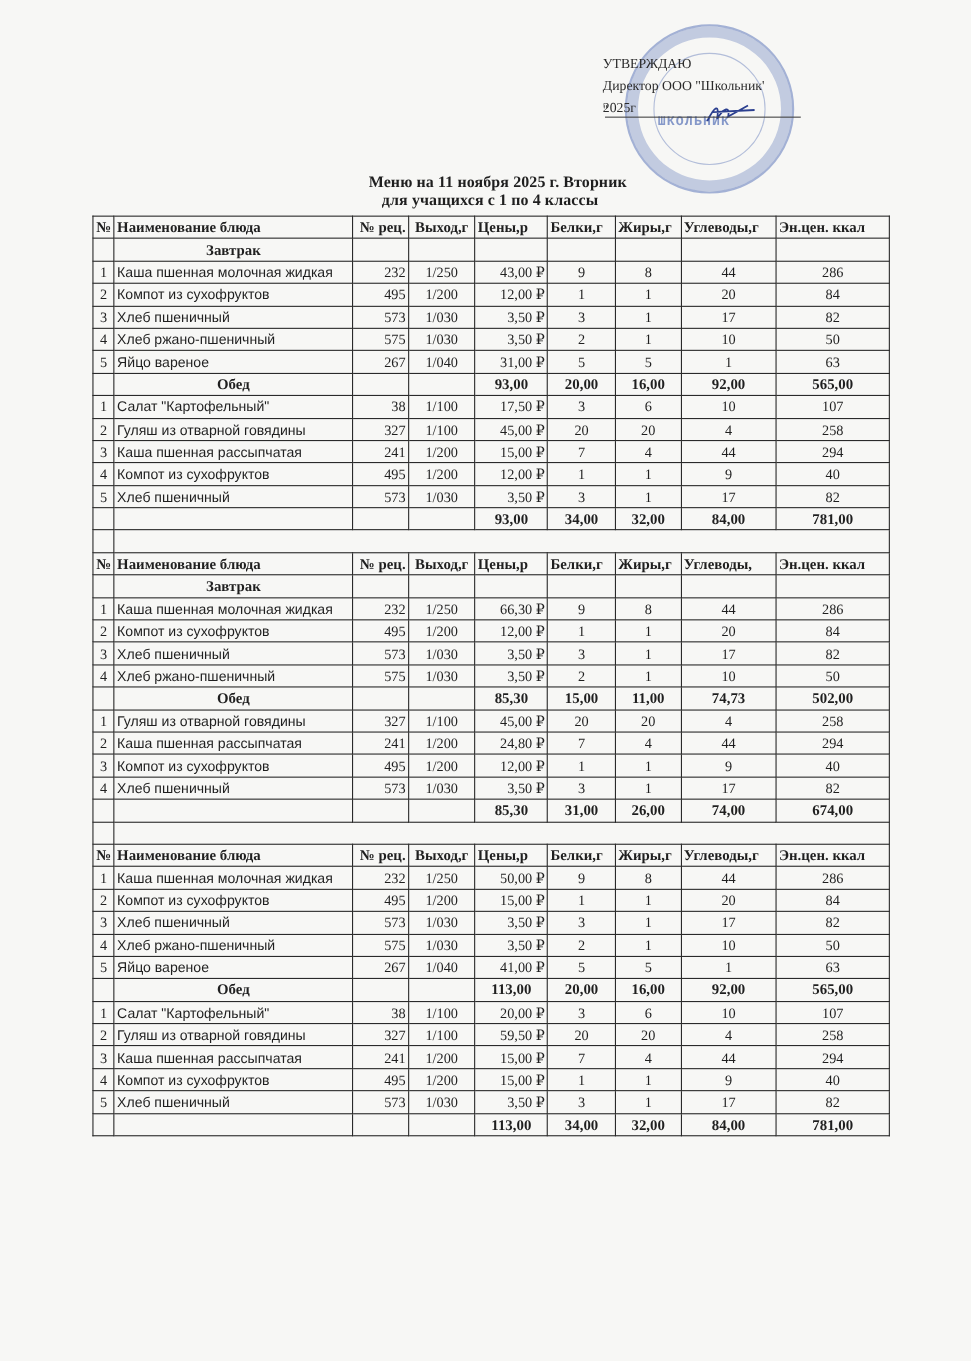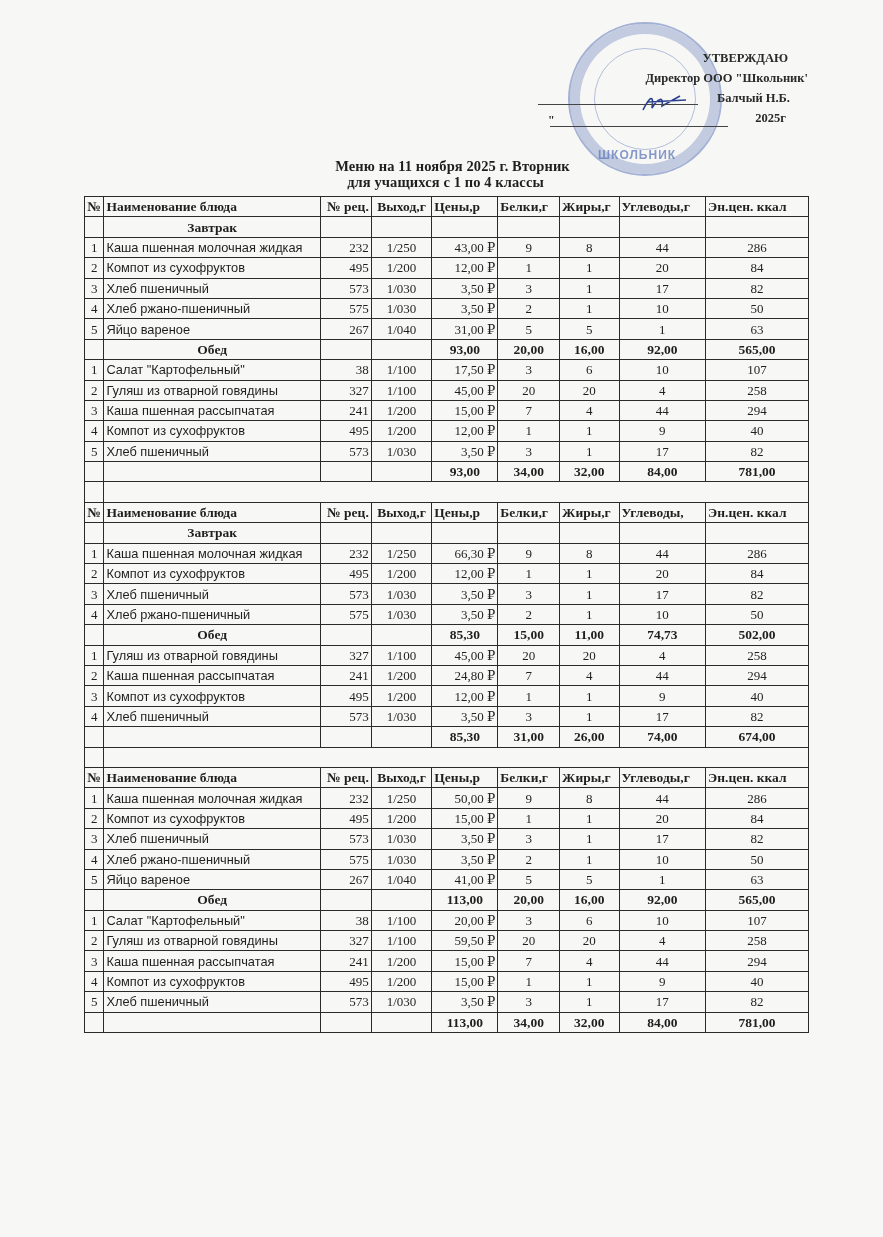--- a/index.html
+++ b/index.html
@@ -8,42 +8,42 @@
       background: #f7f7f5;
       font-family: "Liberation Serif", "DejaVu Serif", serif;
       color: #1f1f1f;
       position: relative;
       overflow: hidden;
     }
     .approval {
       position: absolute; left: 548px; top: 48px; width: 300px;
       font-size: 12.5px; line-height: 20px; color: #2a2a2a;
     }
-    .approval .line { text-align: right; white-space: nowrap; font-weight: bold; }
+    .approval .line { text-align: left; white-space: nowrap; }
     .approval .l1 { padding-right: 60px; }
     .approval .l2 { padding-right: 40px; }
     .approval .l3 { padding-right: 58px; position: relative; }
     .approval .l4 { padding-right: 62px; position: relative; }
     .sig-rule1 { position: absolute; left: -10px; top: 16px; width: 160px; border-top: 1px solid #444; }
     .sig-rule2 { position: absolute; left: 2px; top: 18px; width: 178px; border-top: 1px solid #444; }
     .quote-mark { position: absolute; left: 0; top: 2px; font-size: 12px; }
     .stamp {
       position: absolute; left: 568px; top: 22px; width: 150px; height: 150px;
       border-radius: 50%;
       border: 2px solid rgba(95,120,185,0.55);
       box-shadow: inset 0 0 0 8px rgba(255,255,255,0), inset 0 0 0 10px rgba(95,120,185,0.35);
       pointer-events: none;
     }
     .stamp-inner {
       position: absolute; left: 24px; top: 24px; width: 100px; height: 100px; border-radius: 50%;
       border: 1px solid rgba(95,120,185,0.45);
     }
     .stamp-text {
       position: absolute; left: 28px; top: 80px; font-size: 12px; color: rgba(95,120,185,0.75);
-      letter-spacing: 1px; font-family: Liberation Sans, sans-serif; font-weight: bold; margin-top: 44px;
+      letter-spacing: 1px; font-family: Liberation Mono, monospace; font-weight: bold;
     }
     .signature {
       position: absolute; left: 640px; top: 92px; width: 50px; height: 22px;
     }
     .title {
       position: absolute; left: 0; width: 883px; text-align: center;
       font-weight: bold; font-size: 14.5px; letter-spacing: 0.1px;
     }
     .t1 { top: 158px; padding-left: 22px; box-sizing: border-box; }
     .t2 { top: 174px; padding-left: 8px; box-sizing: border-box; }
@@ -83,24 +83,20 @@
   <div class="stamp-inner"></div>
   <div class="stamp-text">ШКОЛЬНИК</div>
 </div>
 <svg class="signature" viewBox="0 0 50 22">
   <path d="M3 18 C10 4, 14 2, 12 16 C18 6, 24 4, 22 14 L40 4 M8 10 L46 8" stroke="#2b3f8f" stroke-width="1.6" fill="none"></path>
 </svg>
 
 <div class="approval">
   <div class="line l1">УТВЕРЖДАЮ</div>
   <div class="line l2">Директор ООО "Школьник'</div>
-  <div class="line l3">
-    <span class="sig-rule1"></span>
-    <span>Балчый Н.Б.</span>
-  </div>
   <div class="line l4">
     <span class="quote-mark">"</span>
     <span class="sig-rule2"></span>
     <span>2025г</span>
   </div>
 </div>
 
 <div class="title t1">Меню на 11 ноября 2025 г. Вторник</div>
 <div class="title t2">для учащихся с 1 по 4 классы</div>
 

